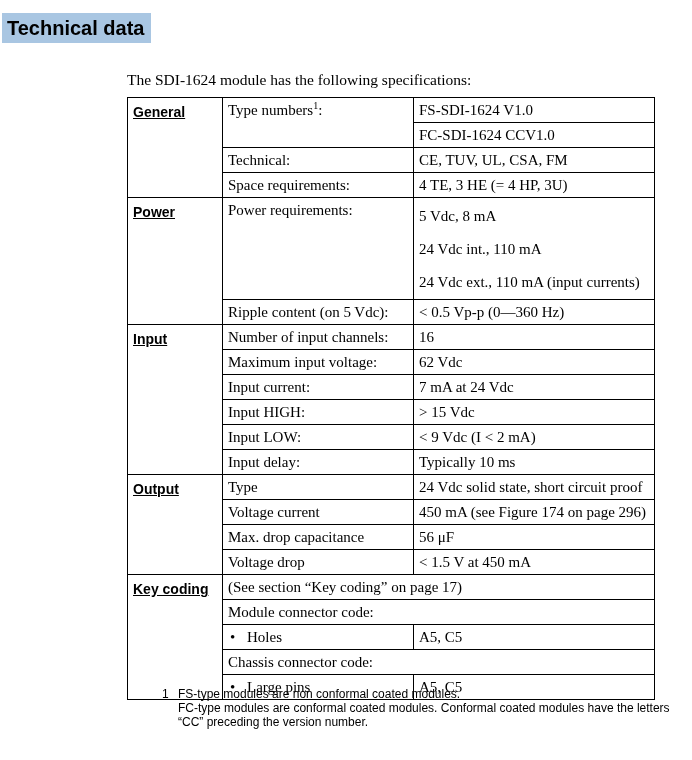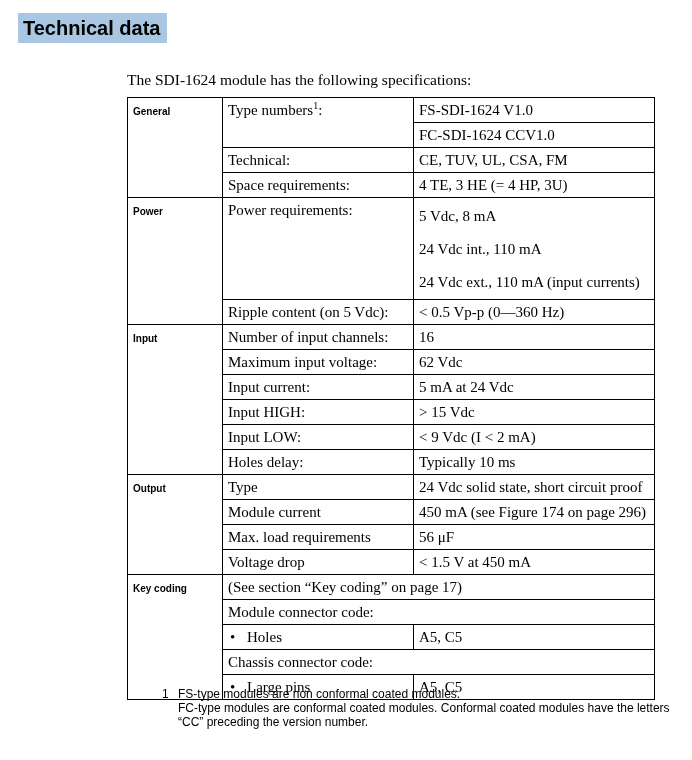--- a/index.html
+++ b/index.html
@@ -8,21 +8,21 @@
   body {
     width: 692px; height: 760px;
     background: #ffffff;
     position: relative;
     font-family: "Liberation Serif", serif;
     color: #000000;
     overflow: hidden;
   }
   .heading {
     position: absolute;
-    left: 18px; top: 13px;
+    left: 2px; top: 13px;
     font-family: "Liberation Sans", sans-serif;
     font-weight: bold;
     font-size: 20px;
     line-height: 24px;
     padding: 3px 7px 3px 5px;
     background: #a9c6e2;
     color: #000;
     white-space: nowrap;
   }
   .intro {
@@ -45,22 +45,23 @@
     padding: 2px 4px 0 5px;
     font-size: 15px;
     line-height: 20px;
     overflow: hidden;
   }
   .spec-table tr { height: 25px; }
   .spec-table tr.tall { height: 75px; }
   td.cat {
     font-family: "Liberation Sans", sans-serif;
     font-weight: bold;
-    font-size: 10px;
+    font-size: 14px;
     padding-top: 4px;
+    text-decoration: underline;
   }
   .multiline { white-space: pre-line; line-height: 33px; }
   sup.fnref {
     font-size: 10px;
     vertical-align: super;
     line-height: 0;
   }
   .bullet { display: inline-block; width: 19px; padding-left: 2px; }
   .footnote {
     position: absolute;
@@ -125,46 +126,46 @@
         <td class="cat" rowspan="6">Input</td>
         <td>Number of input channels:</td>
         <td>16</td>
       </tr>
       <tr>
         <td>Maximum input voltage:</td>
         <td>62 Vdc</td>
       </tr>
       <tr>
         <td>Input current:</td>
-        <td>5 mA at 24 Vdc</td>
+        <td>7 mA at 24 Vdc</td>
       </tr>
       <tr>
         <td>Input HIGH:</td>
         <td>&gt; 15 Vdc</td>
       </tr>
       <tr>
         <td>Input LOW:</td>
         <td>&lt; 9 Vdc (I &lt; 2 mA)</td>
       </tr>
       <tr>
-        <td>Holes delay:</td>
+        <td>Input delay:</td>
         <td>Typically 10 ms</td>
       </tr>
 
       <tr>
         <td class="cat" rowspan="4">Output</td>
         <td>Type</td>
         <td>24 Vdc solid state, short circuit proof</td>
       </tr>
       <tr>
-        <td>Module current</td>
+        <td>Voltage current</td>
         <td>450 mA (see Figure 174 on page 296)</td>
       </tr>
       <tr>
-        <td>Max. load requirements</td>
+        <td>Max. drop capacitance</td>
         <td>56 μF</td>
       </tr>
       <tr>
         <td>Voltage drop</td>
         <td>&lt; 1.5 V at 450 mA</td>
       </tr>
 
       <tr>
         <td class="cat" rowspan="5">Key coding</td>
         <td colspan="2">(See section “Key coding” on page 17)</td>

